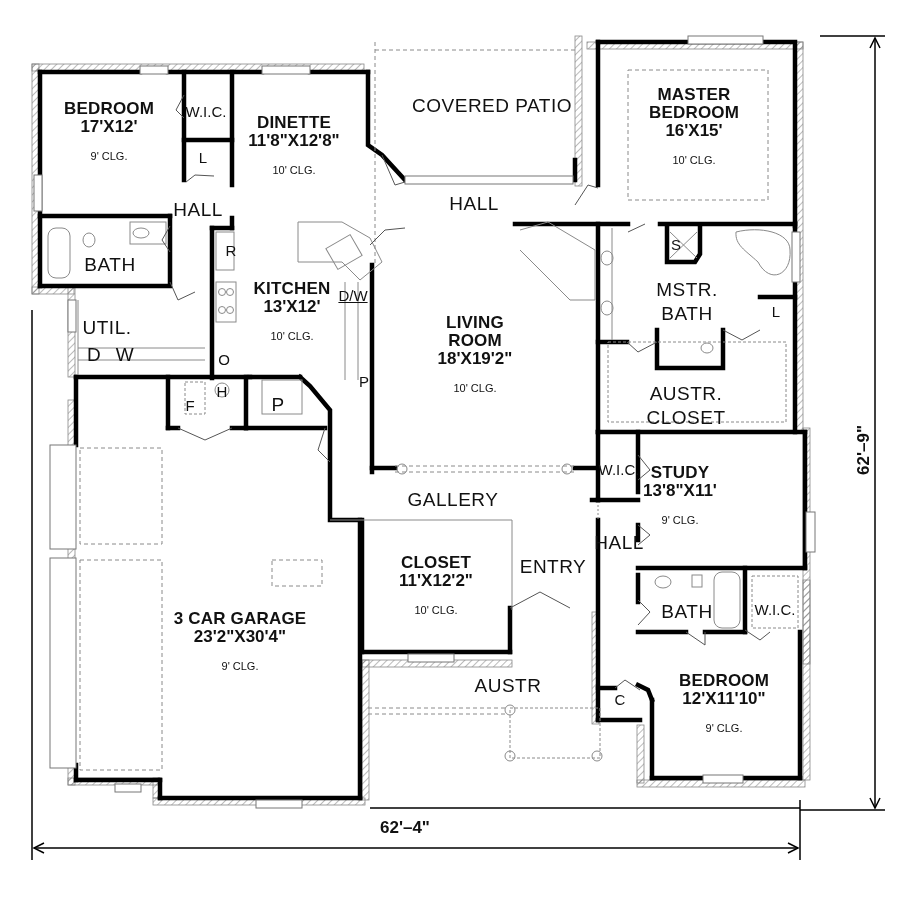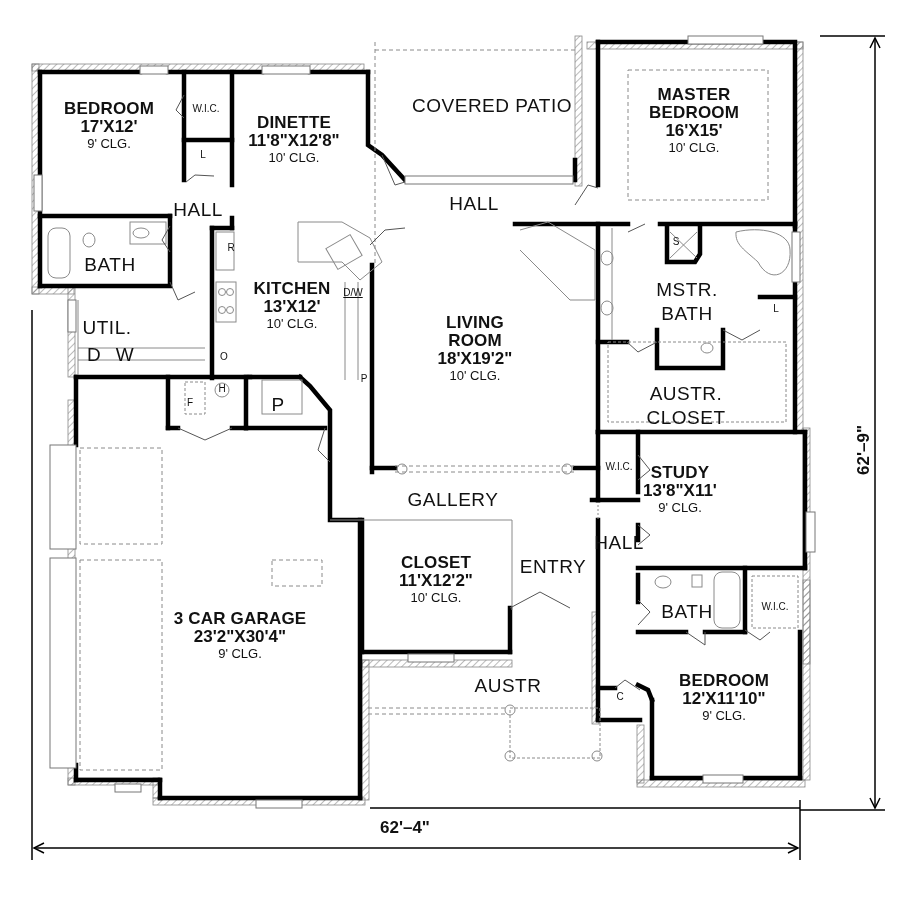--- a/index.html
+++ b/index.html
@@ -1,23 +1,23 @@
 <!DOCTYPE html>
 <html><head>
 <meta charset="utf-8">
 <style>
   html,body{margin:0;padding:0;background:#ffffff;}
   #plan{position:relative;width:900px;height:872px;overflow:hidden;background:#fff;font-family:"Liberation Sans","DejaVu Sans",sans-serif;color:#111;}
   svg.walls{position:absolute;left:0;top:0;}
   .lbl{position:absolute;text-align:center;line-height:1.05;white-space:nowrap;transform:translateX(-50%);}
   .name{font-size:17px;font-weight:bold;letter-spacing:0.2px;display:block;}
   .dim{font-size:17px;font-weight:bold;display:block;}
-  .clg{font-size:13px;display:block;margin-top:1px;}
+  .clg{font-size:11px;display:block;margin-top:15px;}
   .small{font-size:19px;letter-spacing:0.5px;}
-  .tiny{font-size:10px;}
+  .tiny{font-size:15px;}
   .dimtext{position:absolute;font-size:17px;font-weight:bold;}
   .vert{transform:rotate(-90deg);transform-origin:center;}
 </style>
 </head>
 <body>
 
 <div id="plan">
   <svg class="walls" width="900" height="900" viewBox="0 0 900 900">
     <defs>
       <pattern id="hatch" width="5" height="5" patternUnits="userSpaceOnUse" patternTransform="rotate(45)">

